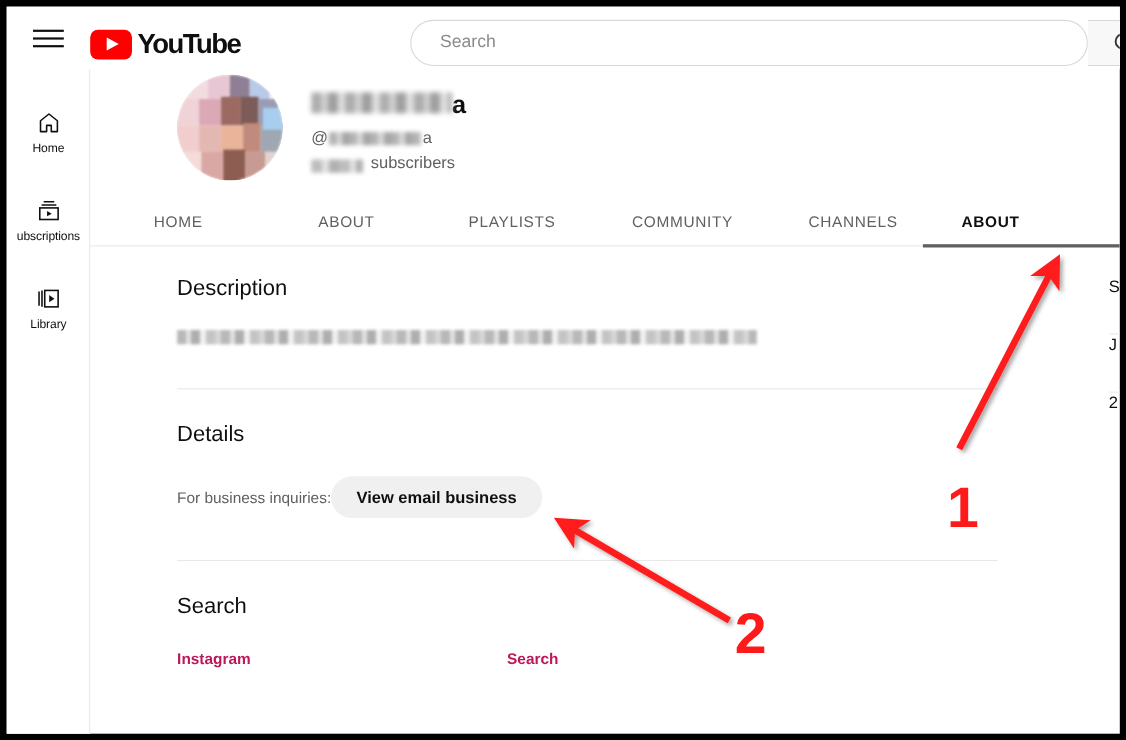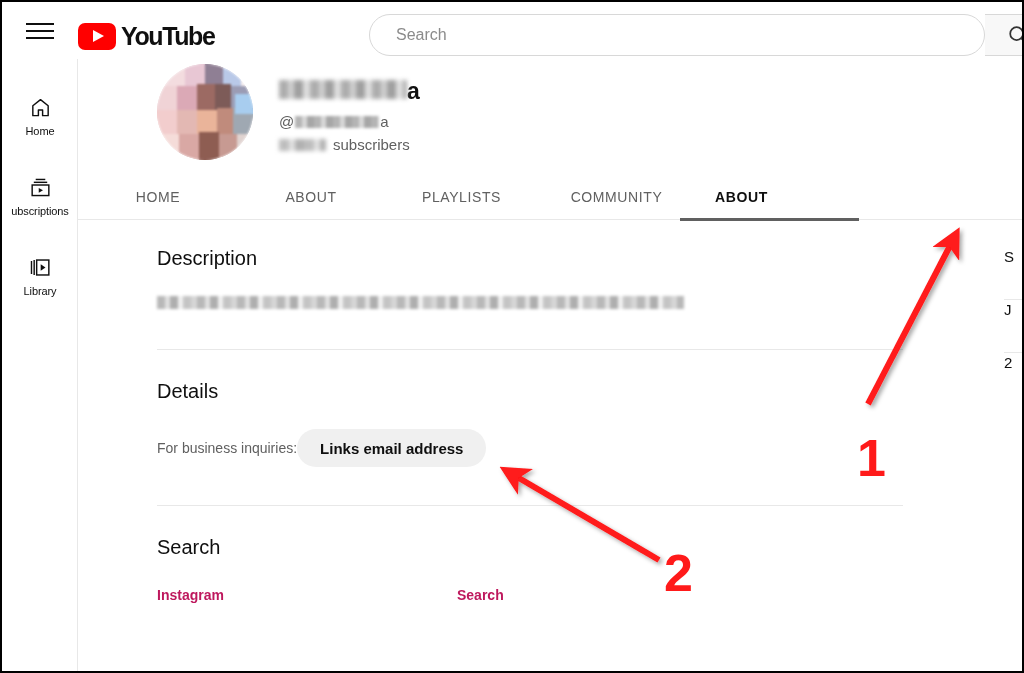--- a/index.html
+++ b/index.html
@@ -11,21 +11,21 @@
     font-family: "Liberation Sans", sans-serif;
     overflow: hidden;
   }
 
   #screenshot {
     position: relative;
     width: 1024px;
     height: 673px;
     background: #ffffff;
     overflow: hidden;
-    border: 2px solid #000000;
+    border: 6px solid #000000;
     box-shadow: 3px 3px 6px rgba(0,0,0,0.25);
   }
 
   
   #topbar {
     position: absolute;
     left: 0; top: 0;
     width: 1024px; height: 57px;
     background: #ffffff;
     display: flex;
@@ -208,21 +208,21 @@
       repeating-linear-gradient(90deg,
         #b4b4b4 0px, #b4b4b4 7px,
         #d8d8d8 7px, #d8d8d8 12px,
         #a6a6a6 12px, #a6a6a6 19px);
     filter: blur(1.8px);
     display: inline-block;
     margin: 0 1px;
   }
   #subs-row {
     display: flex;
-    align-items: center;
+    align-items: flex-end;
     margin-top: 6px;
     font-size: 15px;
     color: #606060;
     font-family: "Liberation Sans", sans-serif;
   }
   .blur-subs {
     width: 47px; height: 12px;
     background:
       repeating-linear-gradient(90deg,
         #bdbdbd 0px, #bdbdbd 10px,
@@ -488,37 +488,38 @@
         <span>subscribers</span>
       </div>
     </div>
   </div>
 
   <div id="tabs">
     <div class="tab" style="width:160px">HOME</div>
     <div class="tab" style="width:146px">ABOUT</div>
     <div class="tab" style="width:155px">PLAYLISTS</div>
     <div class="tab" style="width:155px">COMMUNITY</div>
+    <div class="tab" style="width:155px">CHANNELS</div>
     <div class="tab active" style="width:95px">ABOUT</div>
   </div>
 
   <div id="content">
 
     <div>
       <div class="section-title">Description</div>
       <div class="blur-desc"></div>
     </div>
 
     <div class="divider" style="margin-top:40px"></div>
 
     <div style="margin-top:30px">
       <div class="section-title">Details</div>
       <div id="details-row">
         <span id="biz-label">For business inquiries:</span>
-        <button id="view-email-btn">Links email address</button>
+        <button id="view-email-btn">View email business</button>
       </div>
     </div>
 
     <div class="divider" style="margin-top:38px"></div>
 
     <div style="margin-top:30px">
       <div class="section-title">Search</div>
       <div id="links-row">
         <a class="ext-link">Instagram</a>
         <a class="ext-link">Search</a>

